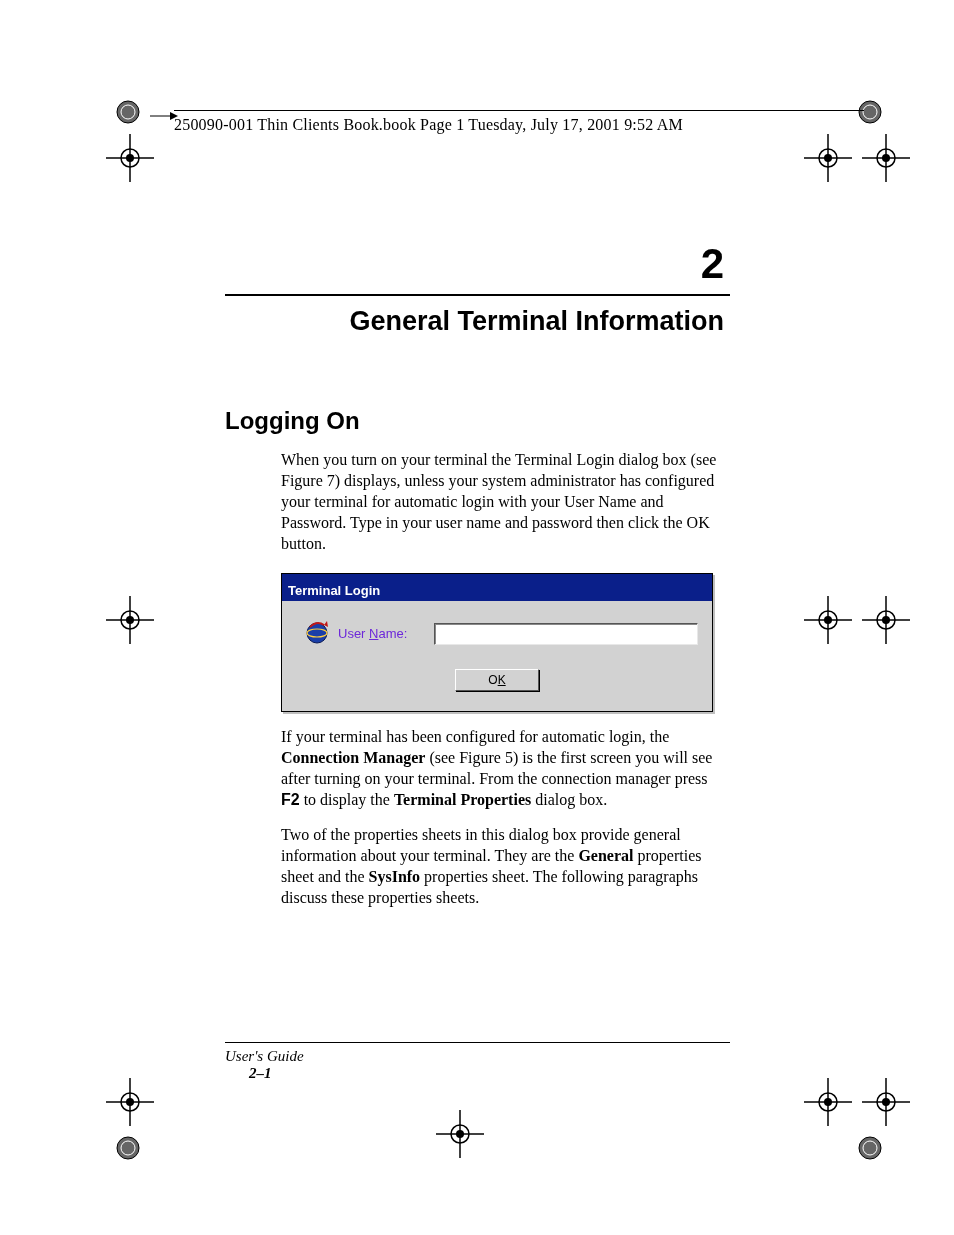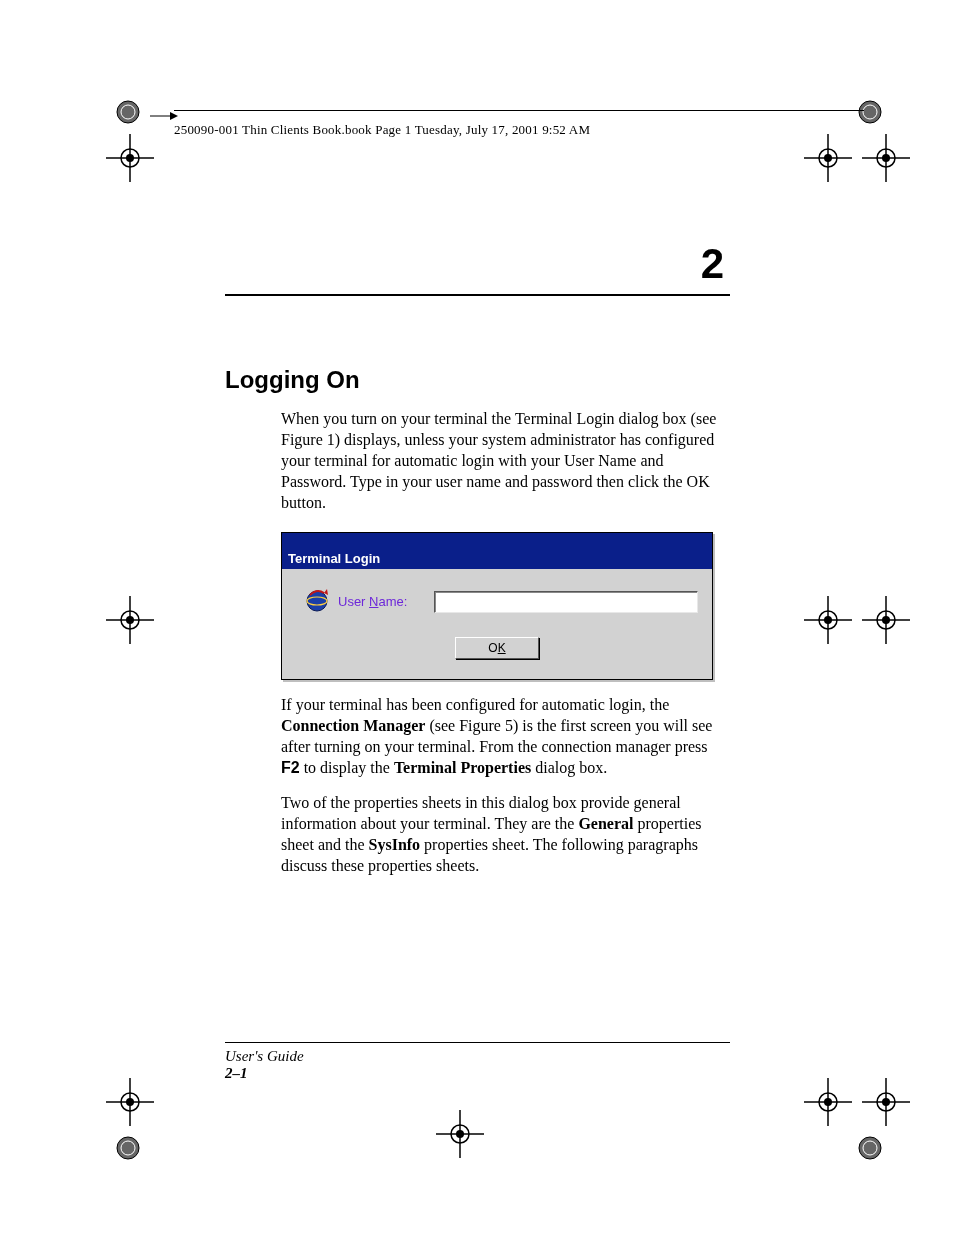--- a/index.html
+++ b/index.html
@@ -33,22 +33,22 @@
   .header-line {
     position: absolute;
     left: 174px;
     right: 90px;
     top: 110px;
     border-top: 1px solid #000;
   }
   .header-text {
     position: absolute;
     left: 174px;
-    top: 122px;
-    font-size: 13px;
+    top: 116px;
+    font-size: 16px;
     letter-spacing: 0.2px;
   }
 
   .content {
     position: absolute;
     left: 225px;
     top: 240px;
     width: 505px;
   }
   .chapnum {
@@ -100,21 +100,21 @@
     border: 1px solid #000;
     box-shadow: 2px 2px 0 rgba(0,0,0,0.25);
   }
   .dialog .titlebar {
     background: #0a1f8a;
     background: linear-gradient(#0a1f8a,#0a1f8a);
     color: #fff;
     font-family: Arial, Helvetica, sans-serif;
     font-weight: 700;
     font-size: 13px;
-    padding: 18px 6px 3px 6px;
+    padding: 9px 6px 3px 6px;
   }
   .dialog .body {
     padding: 16px 14px 10px 14px;
   }
   .dlg-row {
     display: flex;
     align-items: center;
     margin-bottom: 10px;
   }
   .dlg-icon {
@@ -174,21 +174,21 @@
     position: absolute;
     left: 225px;
     width: 505px;
     top: 1048px;
     font-style: italic;
     font-size: 15px;
     display: flex;
     justify-content: space-between;
     flex-direction: column;
   }
-  .footer .right { font-weight: 700; }
+  .footer .right { font-weight: 700; margin-left: 24px; }
 </style>
 </head>
 <body>
 <div class="page">
 
 <div class="crop">
 
   <svg width="0" height="0" style="position:absolute">
     <defs>
       <g id="reg">
@@ -285,25 +285,26 @@
     <polygon points="20,3 28,7 20,11" fill="#000"></polygon>
   </svg>
 </div>
 
 <div class="header-line"></div>
 <div class="header-text">250090-001 Thin Clients Book.book  Page 1  Tuesday, July 17, 2001  9:52 AM</div>
 
 <div class="content">
   <div class="chapnum">2</div>
   <div class="chap-rule"></div>
+  <div class="chaptitle">General Terminal Information</div>
 
   <div class="h2">Logging On</div>
 
   <div class="body-indent">
-    <div class="para">When you turn on your terminal the Terminal Login dialog box (see Figure 1) displays, unless your system administrator has configured your terminal for automatic login with your User Name and Password. Type in your user name and password then click the OK button.</div>
+    <div class="para">When you turn on your terminal the Terminal Login dialog box (see Figure 7) displays, unless your system administrator has configured your terminal for automatic login with your User Name and Password. Type in your user name and password then click the OK button.</div>
 
     <div class="dialog">
       <div class="titlebar">Terminal Login</div>
       <div class="body">
         <div class="dlg-row">
           <div class="dlg-icon">
             <svg viewBox="0 0 34 30">
               <circle cx="17" cy="16" r="10" fill="#1a3ea8" stroke="#0a1a55" stroke-width="1"></circle>
               <ellipse cx="17" cy="16" rx="10" ry="4" fill="none" stroke="#ffd040" stroke-width="1.2"></ellipse>
               <path d="M10 10 Q17 3 24 8" fill="none" stroke="#c01818" stroke-width="2"></path>

